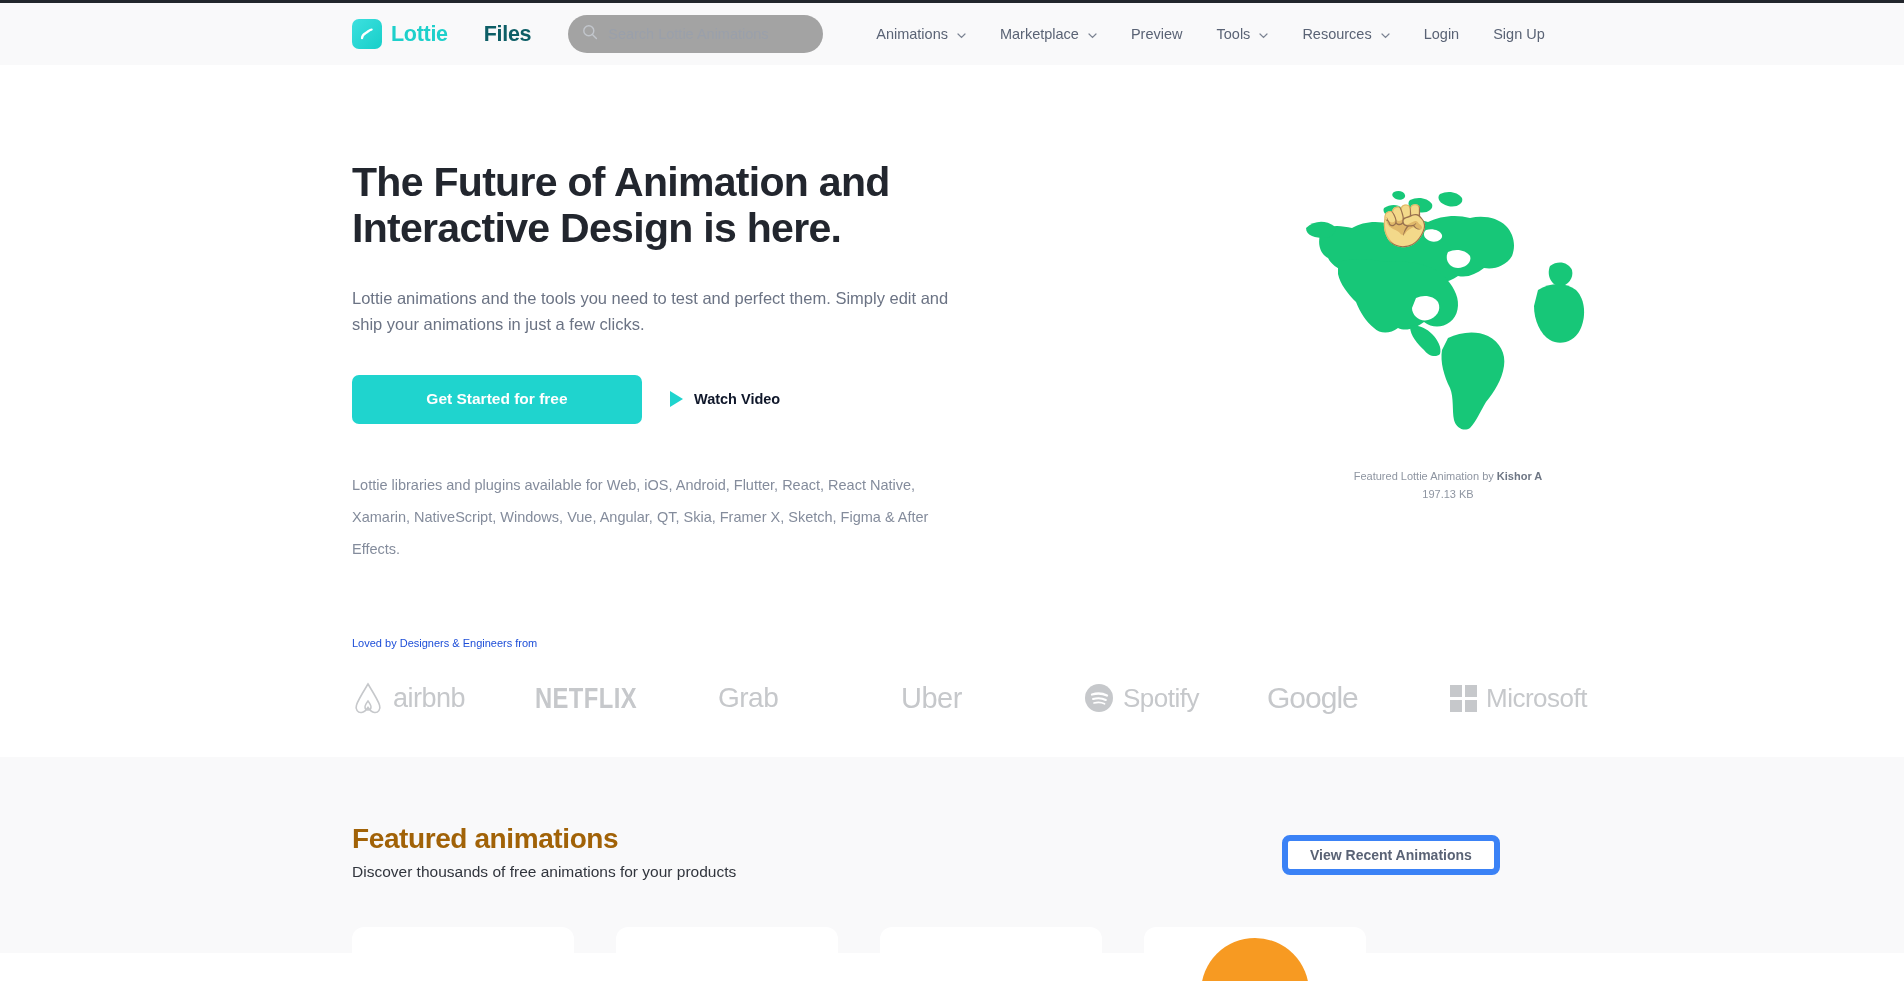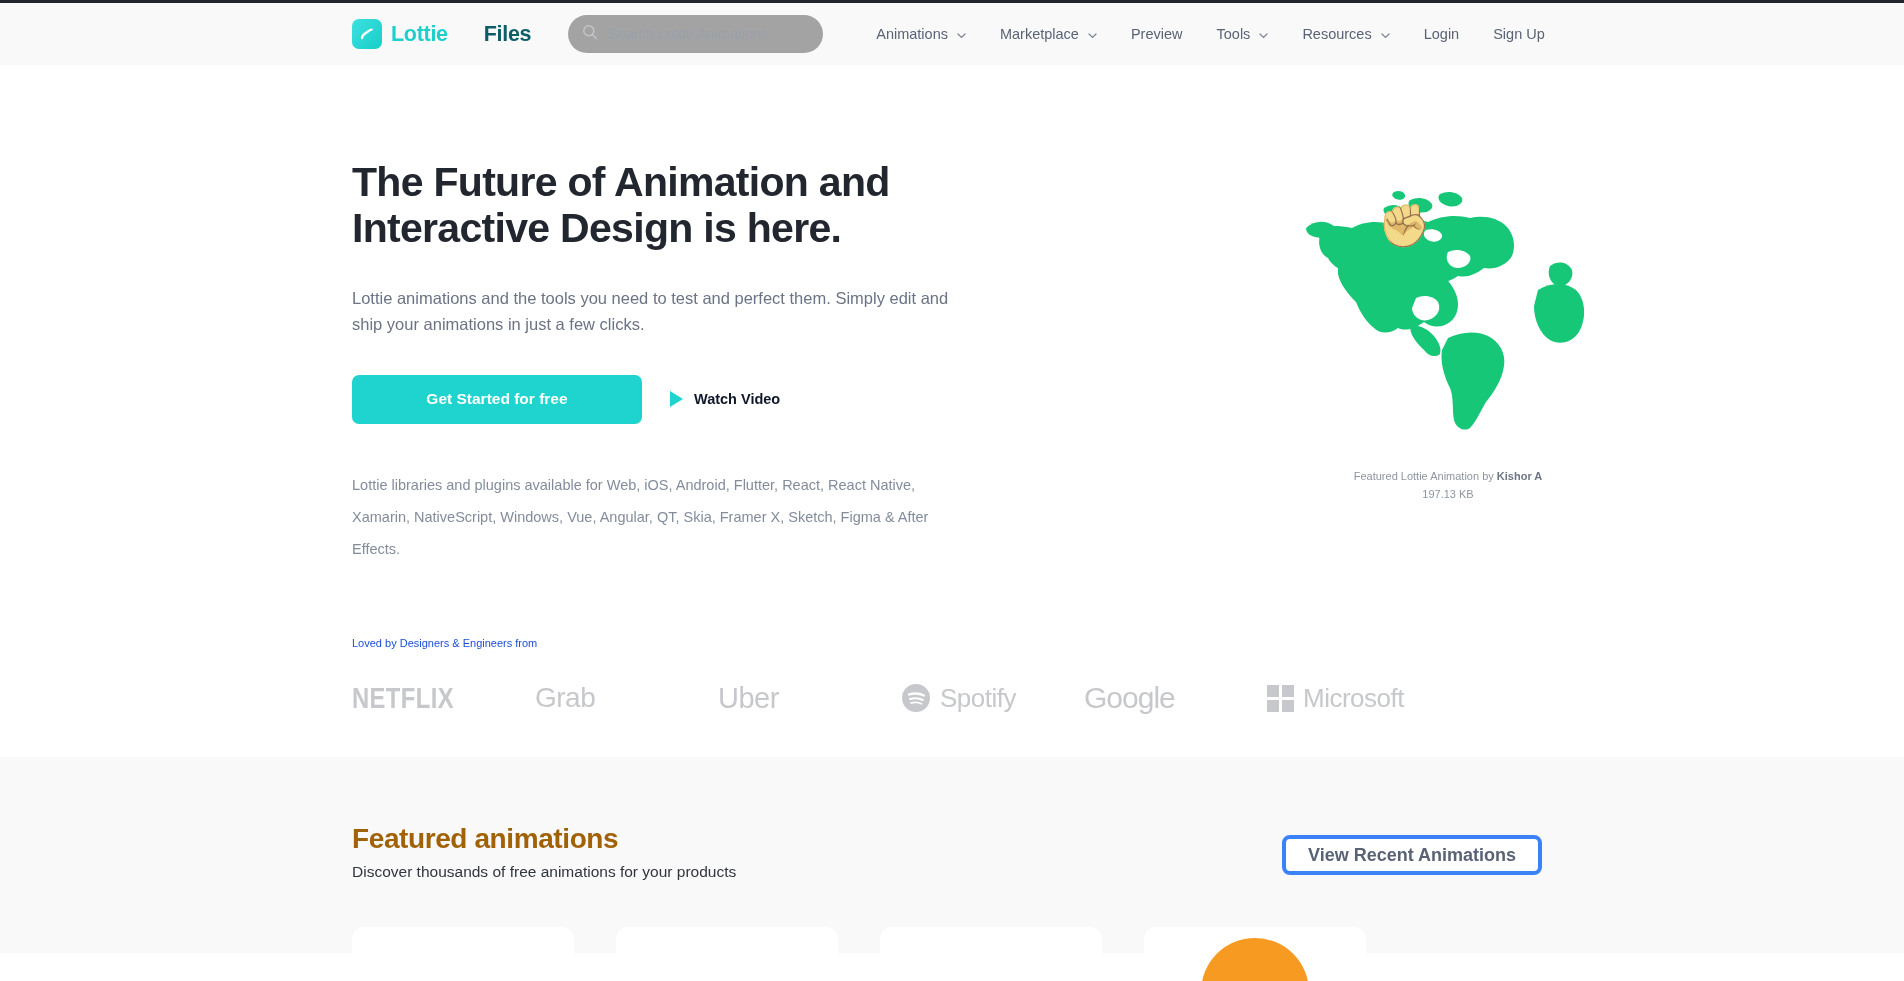--- a/index.html
+++ b/index.html
@@ -248,26 +248,26 @@
     color: #a16207;
     letter-spacing: -0.4px;
   }
   .featured-sub {
     margin-top: 8px;
     font-size: 15.5px;
     color: #31353d;
   }
   .btn-outline {
     background: #ffffff;
-    border: 4px solid #3b82f6;
+    border: 6px solid #3b82f6;
     border-radius: 8px;
     height: 40px;
     padding: 0 22px;
     font-family: "Liberation Sans", sans-serif;
-    font-size: 18px;
+    font-size: 14px;
     font-weight: 700;
     color: #5a6375;
     cursor: pointer;
     margin-top: 12px;
   }
 
   
   .cards-row {
     position: absolute;
     top: 170px;
@@ -431,20 +431,28 @@
       <div><span>Featured Lottie Animation by </span><b>Kishor A</b></div>
       <div>197.13 KB</div>
     </div>
   </div>
 </div>
 
 <div class="logos-section">
   <div class="logos-title">Loved by Designers &amp; Engineers from</div>
   <div class="logos-row">
 
+    <div class="logo-cell">
+      <svg width="32" height="34" viewBox="0 0 32 34" aria-hidden="true">
+        <path d="M16 3 C19 8 26 19 27.5 24 C29 28.5 26 32 22.5 31.5 C19.5 31 17 28 16 26.5
+                 C15 28 12.5 31 9.5 31.5 C6 32 3 28.5 4.5 24 C6 19 13 8 16 3 Z" stroke="#c6c8cb" stroke-width="1.6" fill="none"></path>
+        <path d="M16 20 C17.5 22 19 24.5 19 26 C19 27.8 17.6 29 16 29 C14.4 29 13 27.8 13 26 C13 24.5 14.5 22 16 20 Z" stroke="#c6c8cb" stroke-width="1.5" fill="none"></path>
+      </svg>
+      <span class="logo-word">airbnb</span>
+    </div>
 
     <div class="logo-cell">
       <span class="logo-word netflix">NETFLIX</span>
     </div>
 
     <div class="logo-cell">
       <span class="logo-word grab">Grab</span>
     </div>
 
     <div class="logo-cell">

